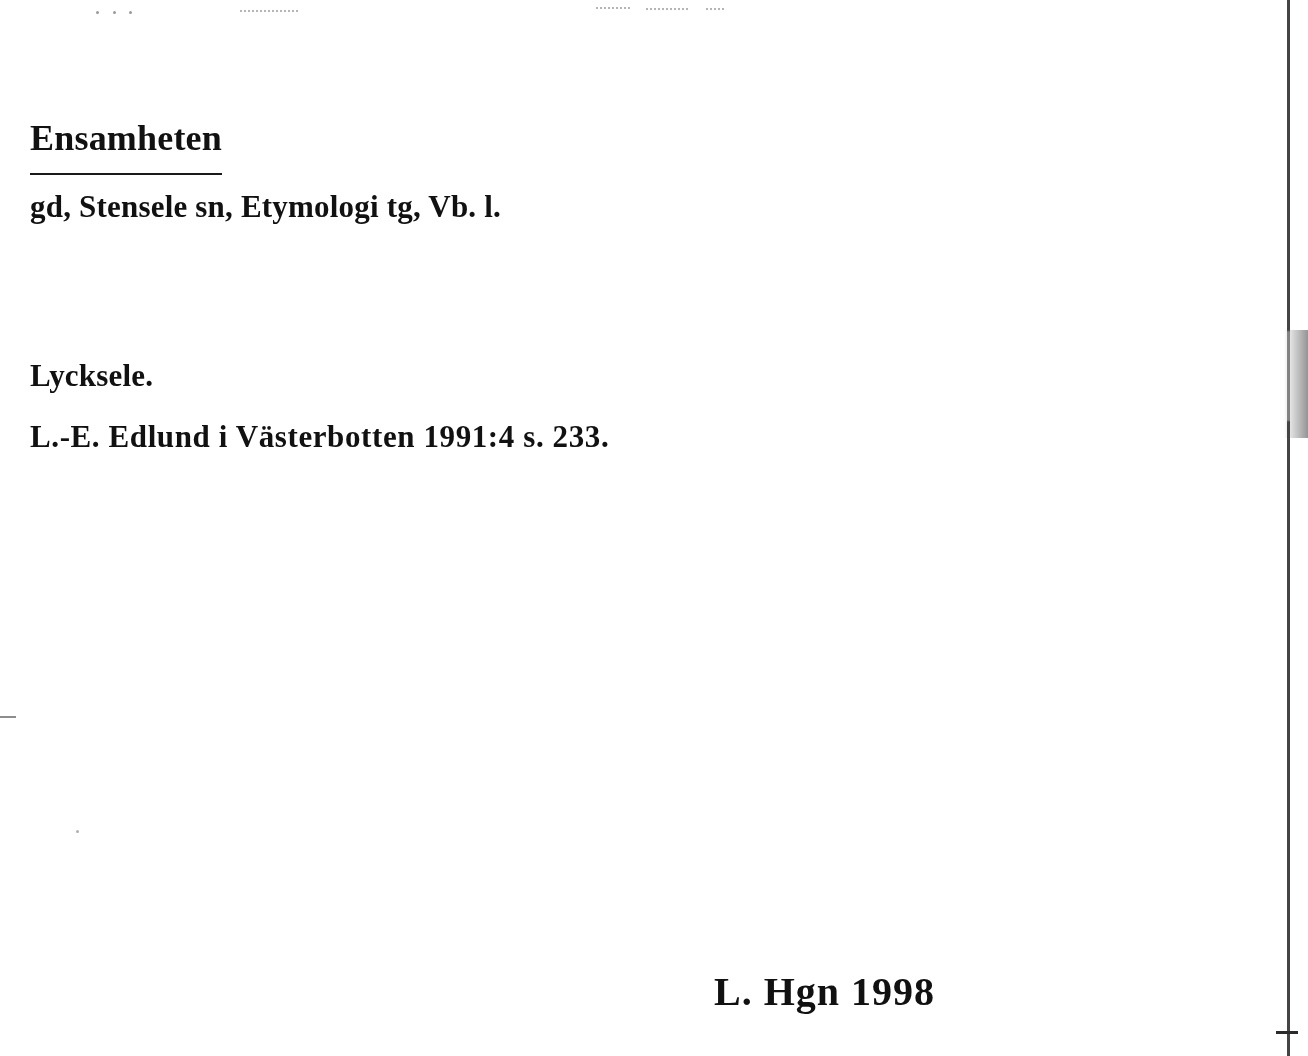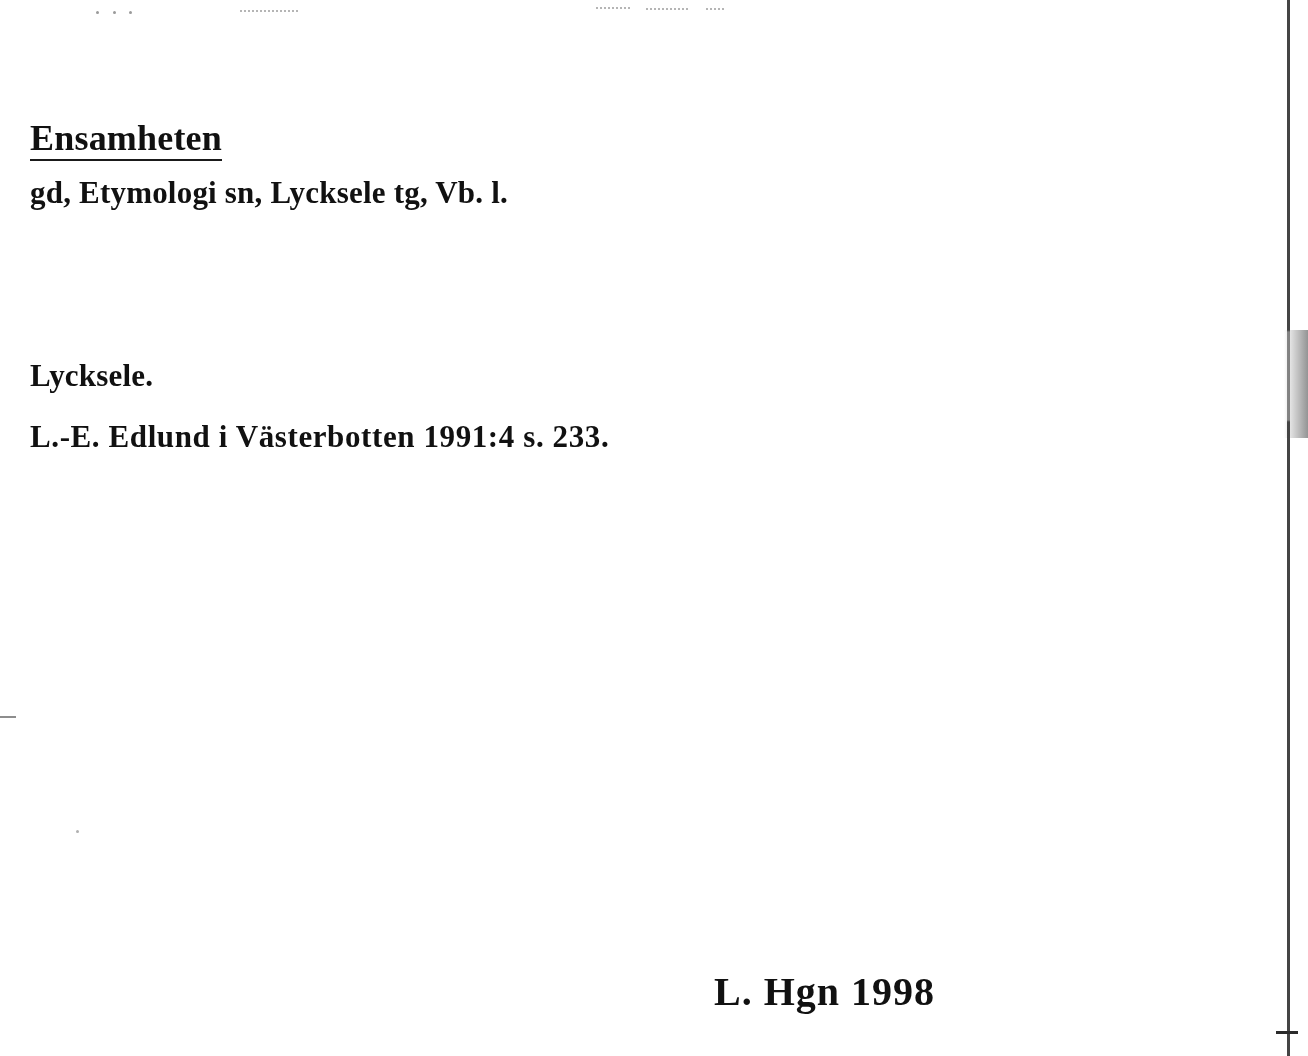--- a/index.html
+++ b/index.html
@@ -97,21 +97,21 @@
     width: 1100px;
   }
 
   .headword {
     font-size: 36px;
     font-weight: 700;
     letter-spacing: .2px;
     line-height: 1.12;
     display: inline-block;
     border-bottom: 2.5px solid #1a1a1a;
-    padding-bottom: 1px;
+    padding-bottom: 15px;
   }
 
   .locus {
     margin-top: 14px;
     font-size: 31px;
     font-weight: 700;
     letter-spacing: .2px;
     line-height: 1.18;
   }
 
@@ -169,21 +169,21 @@
 
   <div class="dust" style="left:76px; top:830px;"></div>
 
   <div class="right-edge"></div>
   <div class="right-edge-smudge"></div>
   <div class="right-edge-tick"></div>
   <div class="left-edge-tick"></div>
 
   <div class="entry">
     <div class="headword">Ensamheten</div>
-    <div class="locus">gd, Etymologi sn, Lycksele tg, Vb. l.</div>
+    <div class="locus">gd, Stensele sn, Etymologi tg, Vb. l.</div>
   </div>
 
   <div class="section">
     <div class="section-title">Lycksele.</div>
     <div class="reference">L.-E. Edlund i Västerbotten 1991:4 s. 233.</div>
   </div>
 
   <div class="signature">L. Hgn 1998</div>
 
 </div>

